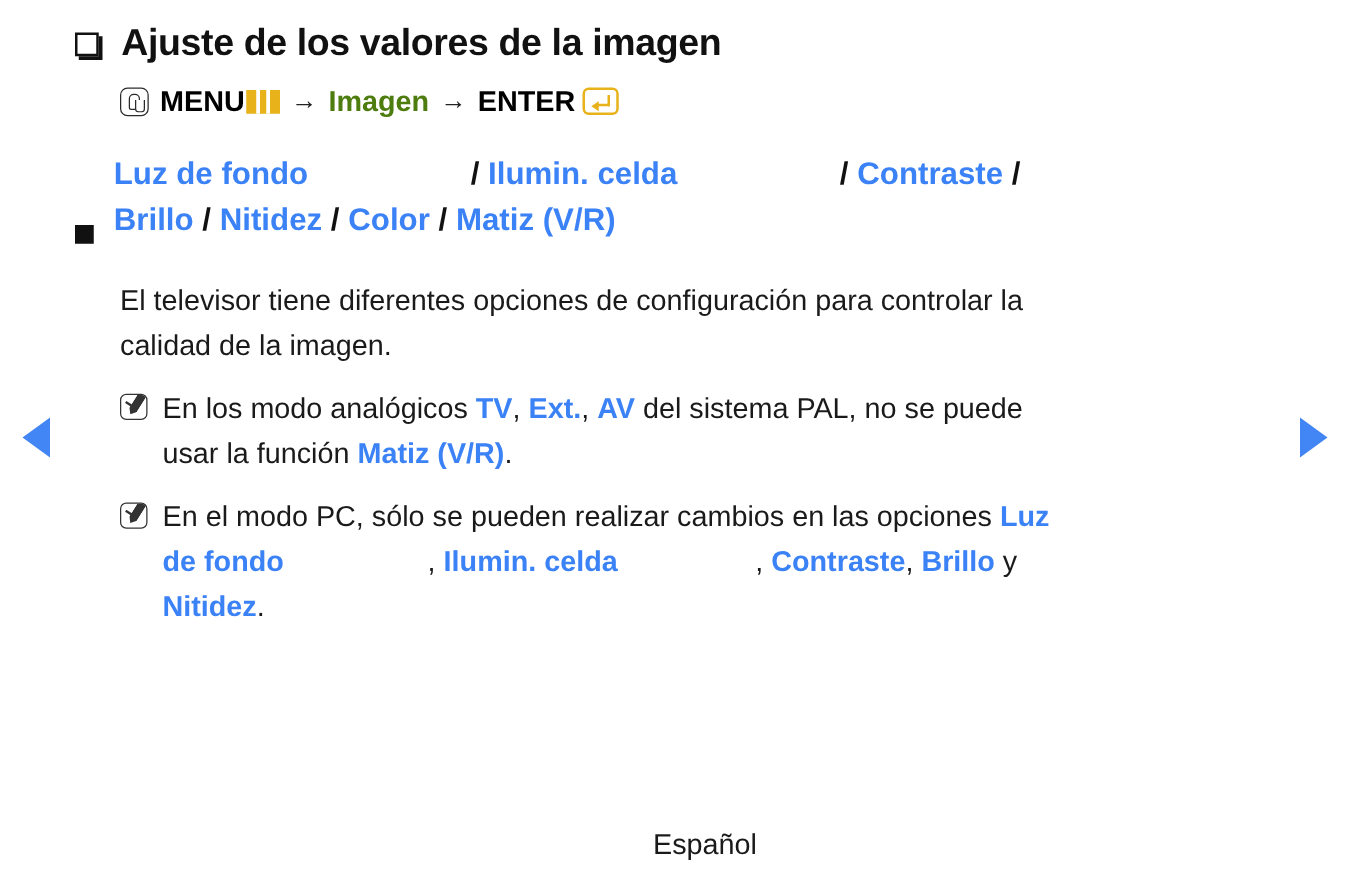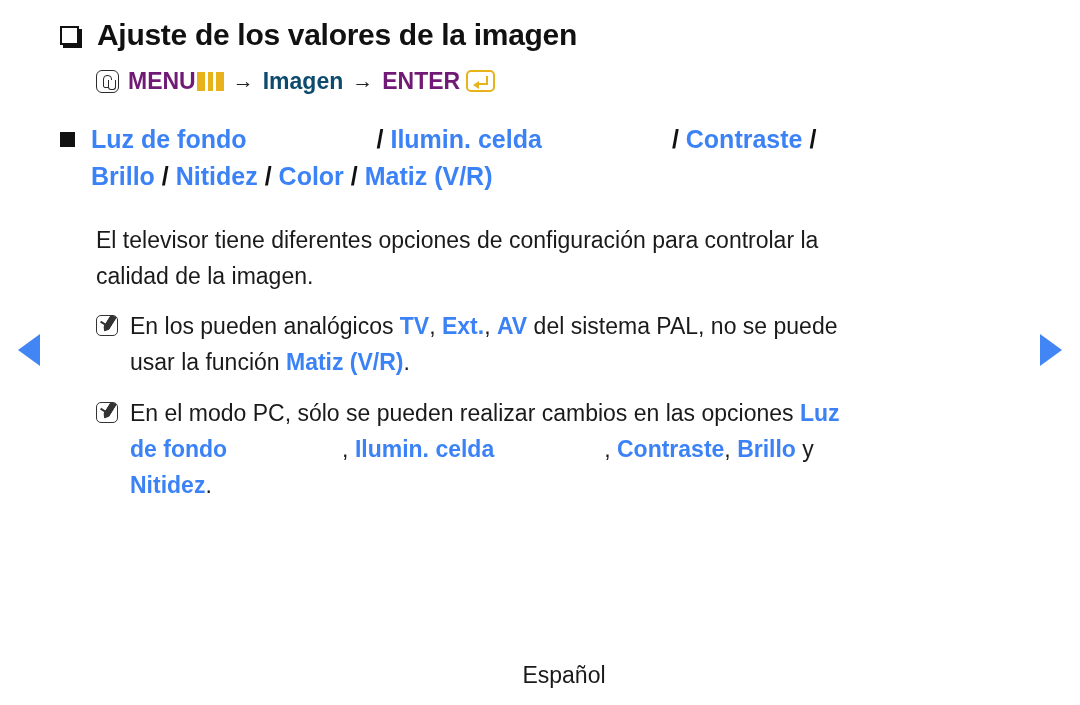--- a/index.html
+++ b/index.html
@@ -72,22 +72,22 @@
   
   .menupath {
     margin: 14px 0 0 36px;
     font-size: 23px;
     font-weight: bold;
     display: flex;
     align-items: center;
     flex-wrap: wrap;
     gap: 0;
   }
-  .mp-gray { color: #701a75; }
-  .mp-blue { color: #0c4a6e; }
+  .mp-gray { color: #000000; }
+  .mp-blue { color: #4d7c0f; }
   .mp-arrow {
     color: #222;
     font-weight: normal;
     margin: 0 9px;
     font-size: 21px;
   }
 
   
   .icon-hand {
     display: inline-block;
@@ -177,21 +177,21 @@
     height: 0;
     border-top: 4.5px solid transparent;
     border-bottom: 4.5px solid transparent;
     border-right: 6px solid #e8b21a;
   }
 
   
   .options-block {
     margin: 26px 0 0 0;
     display: flex;
-    align-items: flex-start;
+    align-items: flex-end;
   }
   .sq-bullet {
     width: 15px;
     height: 15px;
     background: #111;
     margin-top: 11px;
     margin-right: 16px;
     flex: none;
   }
   .options-text {
@@ -313,21 +313,21 @@
       <span class="sep">/</span>
       <span class="opt">Matiz (V/R)</span>
     </div>
   </div>
 
   <div class="para">El televisor tiene diferentes opciones de configuración para controlar la calidad de la imagen.</div>
 
   <div class="note">
     <div class="icon-note"></div>
     <div class="note-text">
-      <span>En los pueden analógicos </span><span class="opt">TV</span><span>, </span><span class="opt">Ext.</span><span>, </span><span class="opt">AV</span><span> del sistema PAL, no se puede usar la función </span><span class="opt">Matiz (V/R)</span><span>.</span>
+      <span>En los modo analógicos </span><span class="opt">TV</span><span>, </span><span class="opt">Ext.</span><span>, </span><span class="opt">AV</span><span> del sistema PAL, no se puede usar la función </span><span class="opt">Matiz (V/R)</span><span>.</span>
     </div>
   </div>
 
   <div class="note">
     <div class="icon-note"></div>
     <div class="note-text">
       <span>En el modo PC, sólo se pueden realizar cambios en las opciones </span><span class="opt">Luz de fondo</span><span class="gapfill" style="width:115px">&nbsp;</span><span>, </span><span class="opt">Ilumin. celda</span><span class="gapfill" style="width:110px">&nbsp;</span><span>, </span><span class="opt">Contraste</span><span>, </span><span class="opt">Brillo</span><span> y </span><span class="opt">Nitidez</span><span>.</span>
     </div>
   </div>
 

